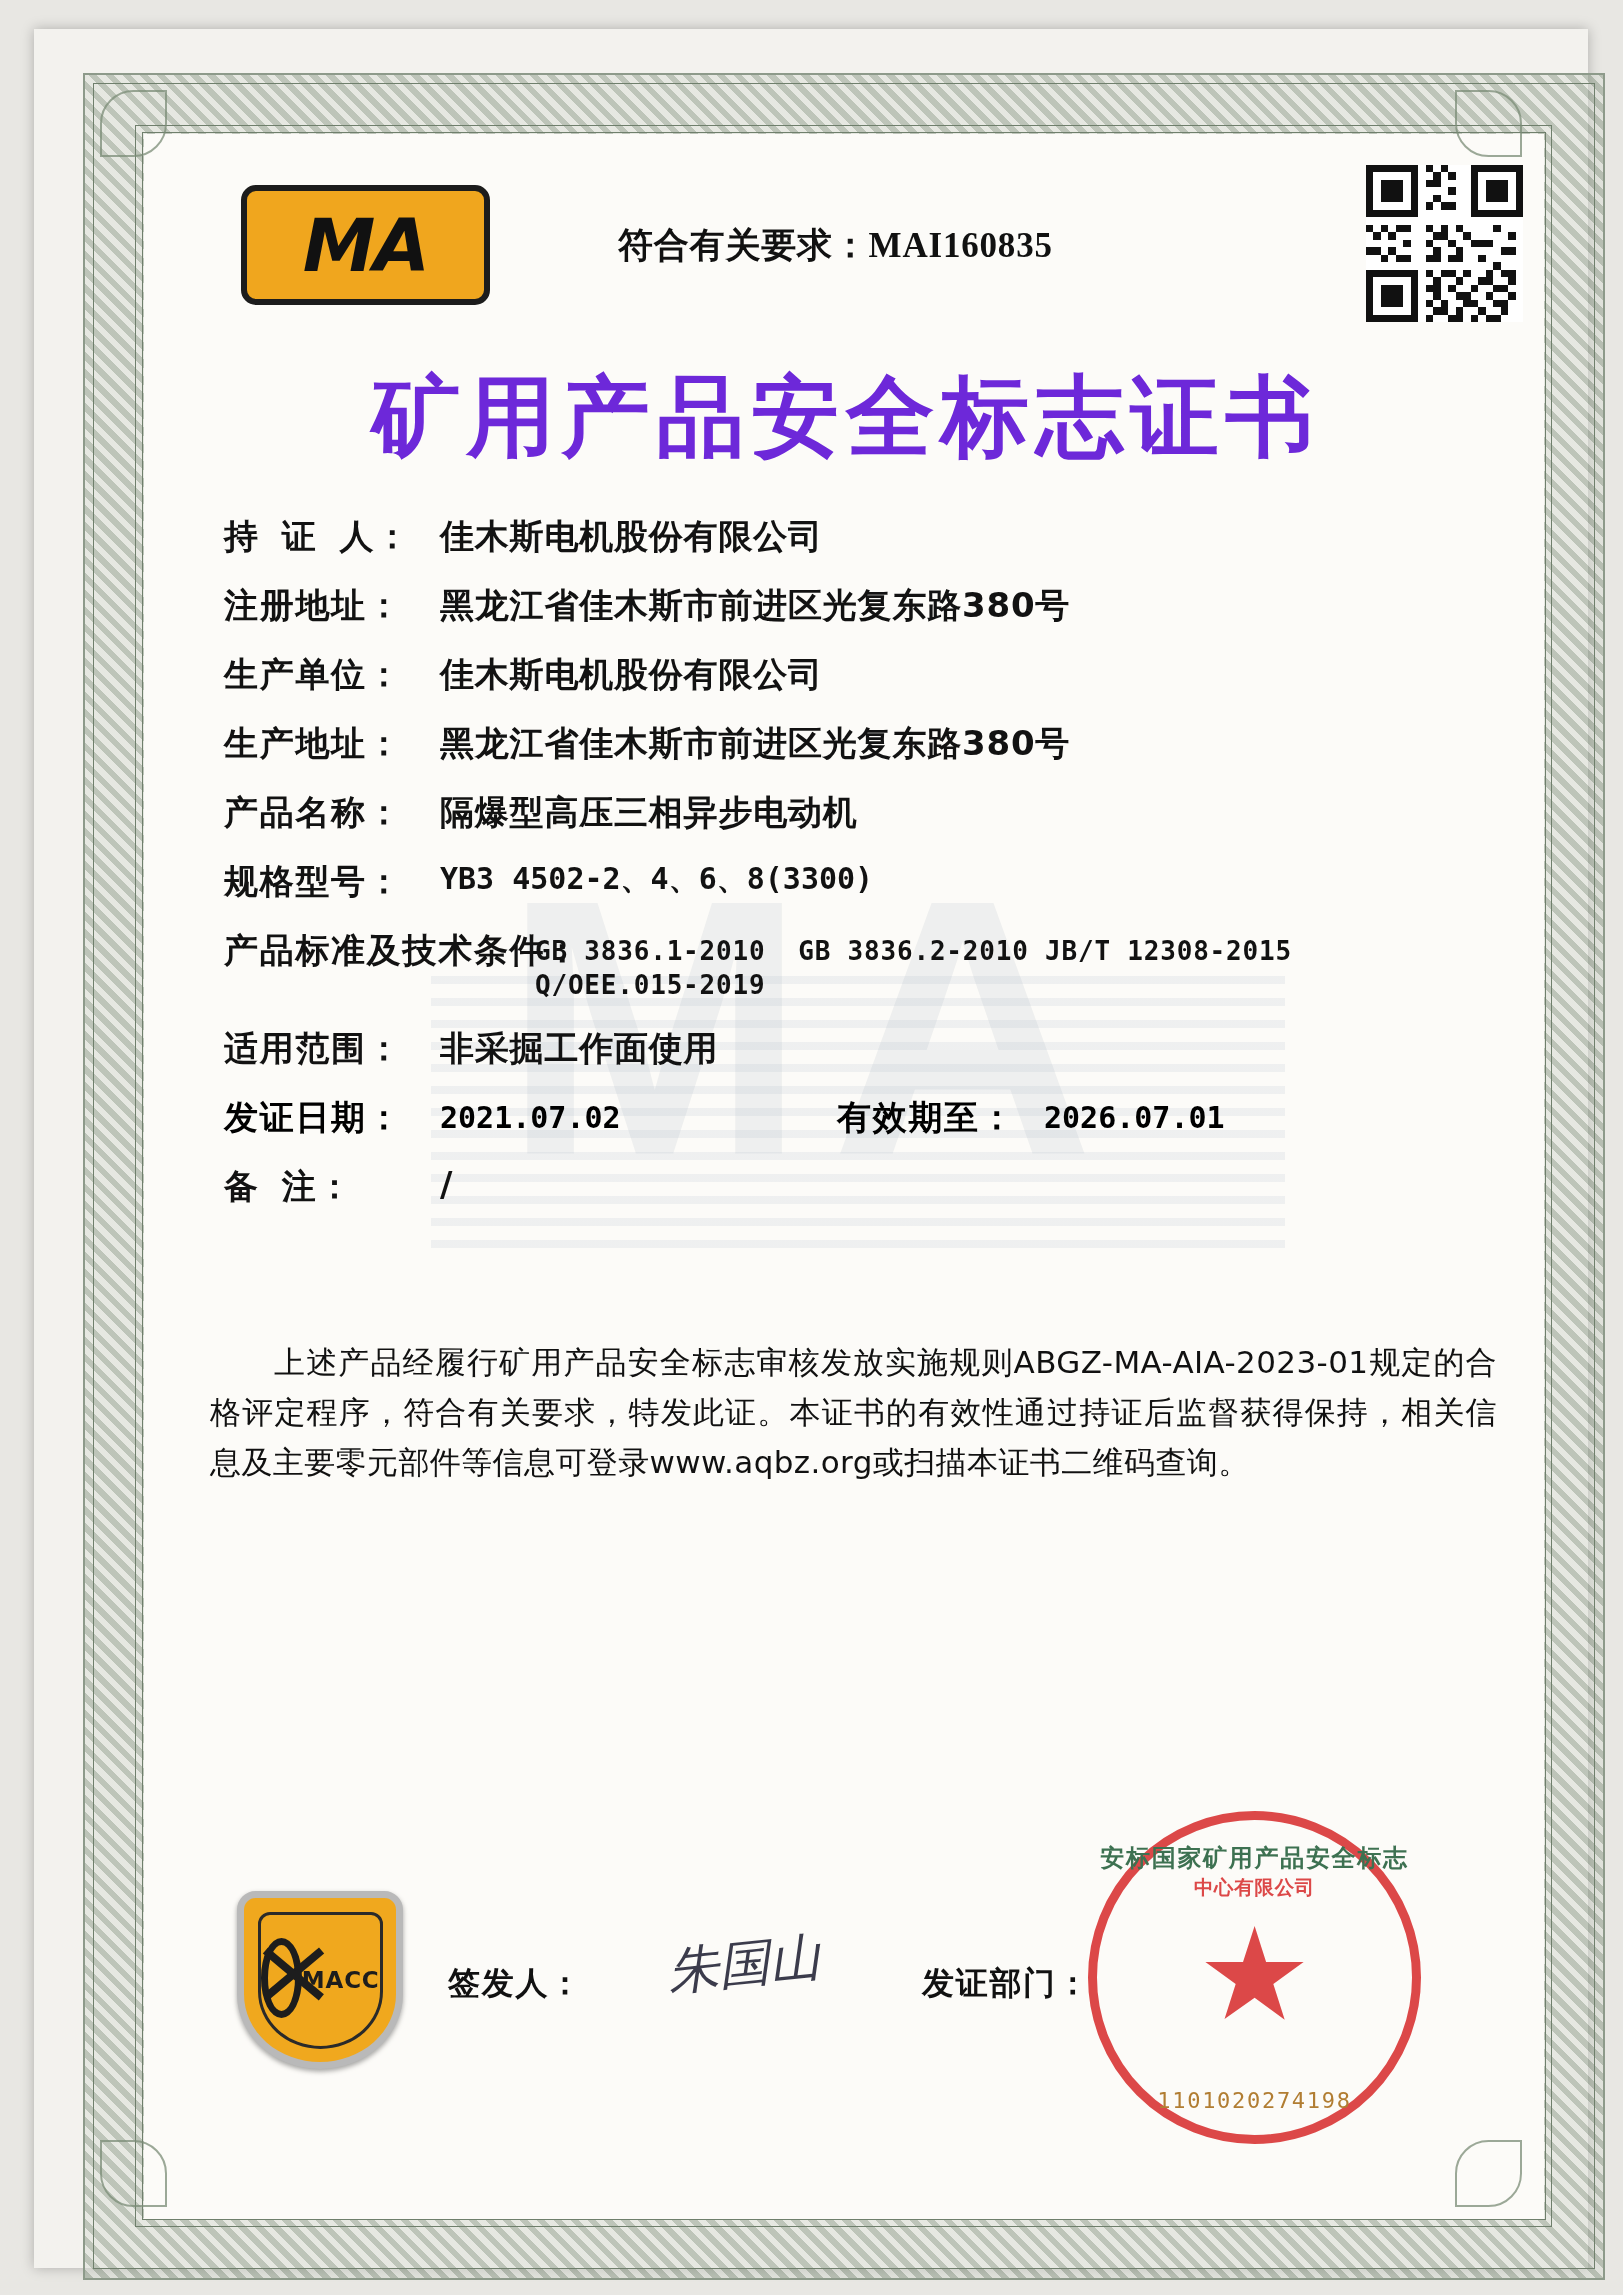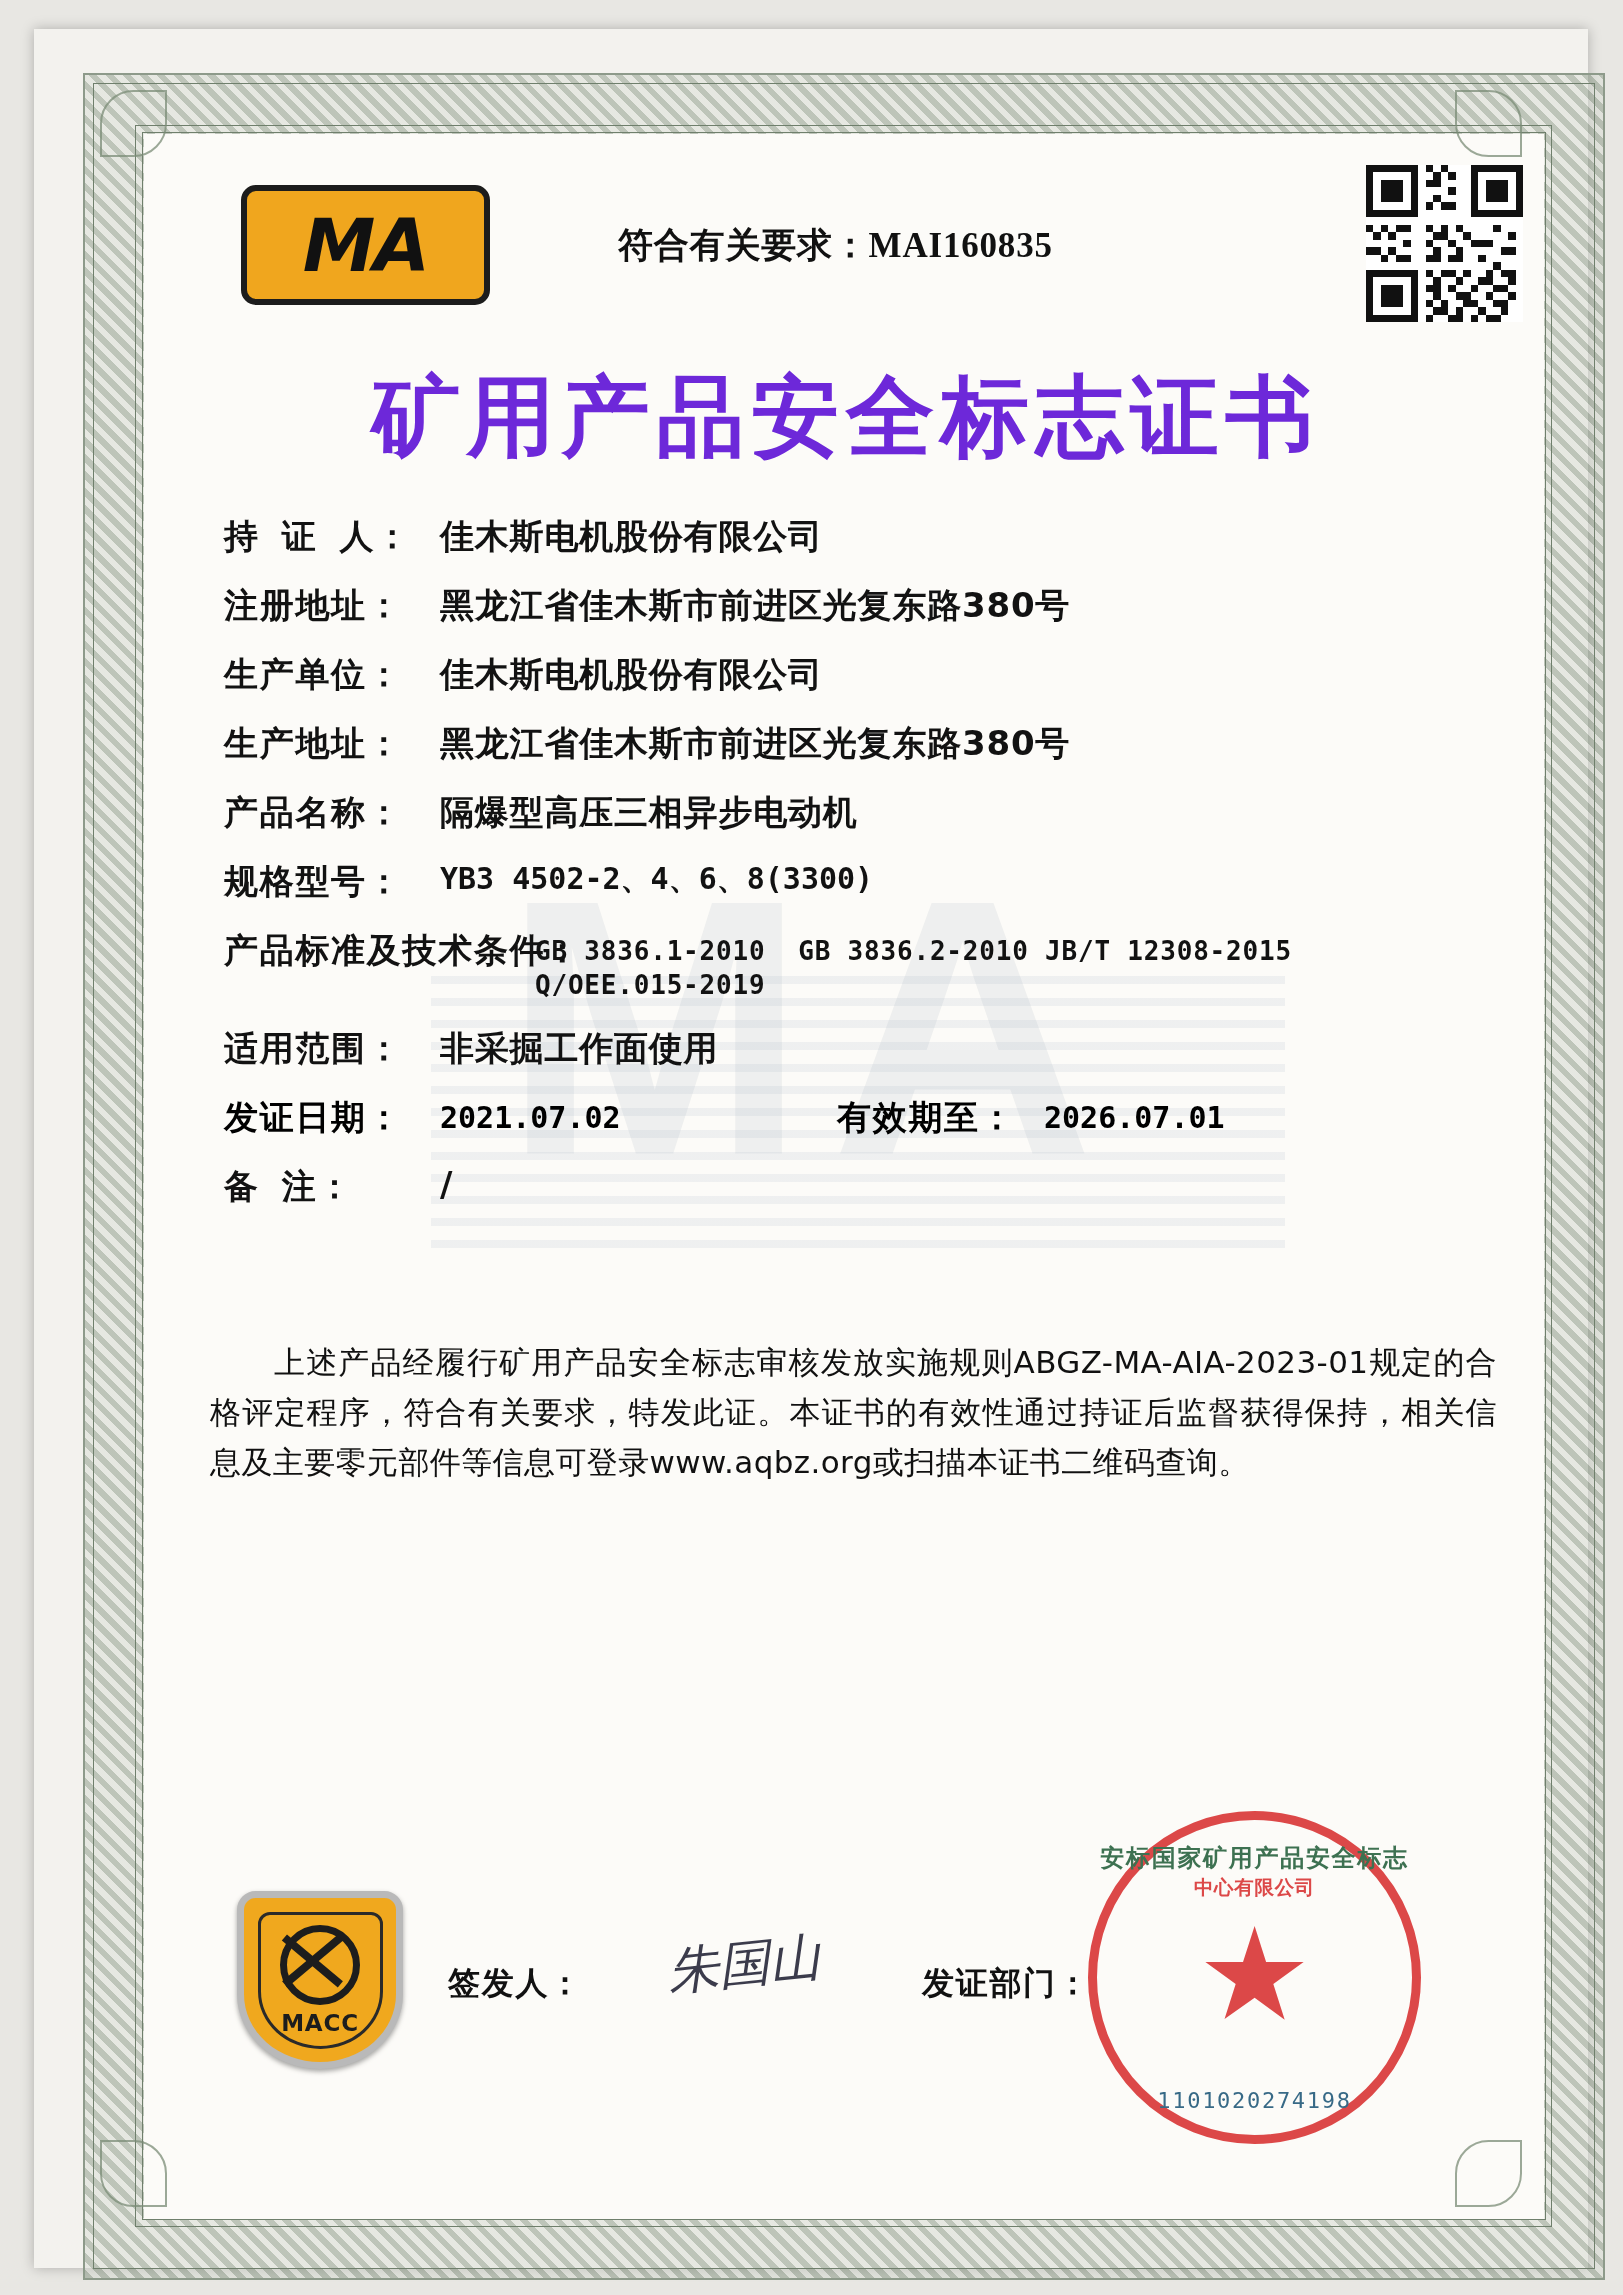--- a/index.html
+++ b/index.html
@@ -275,21 +275,21 @@
     border: 7.6px solid #b9b9b9;
     border-radius: 18.6px 18.6px 50% 50% / 18.6px 18.6px 42% 42%;
     box-shadow: 0 2.5px 5px rgba(0,0,0,.35);
   }
   .shield-inner {
     position: absolute;
     inset: 13.5px;
     border: 3.4px solid #2a2a2a;
     border-radius: 12px 12px 50% 50% / 12px 12px 42% 42%;
     display: flex;
-    flex-direction: column;
+    flex-direction: row;
     align-items: center;
     justify-content: center;
   }
   .shield-inner .gear {
     width: 66px; height: 66px;
     border: 7.6px solid #1d1d1d;
     border-radius: 50%;
     margin-bottom: 5px;
     position: relative;
   }
@@ -370,21 +370,21 @@
     color: #d62222;
     font-size: 112px;
     line-height: 1;
   }
   .seal .seal-bottom {
     position: absolute;
     left: 0;
     right: 0;
     bottom: 22px;
     text-align: center;
-    color: #0c4a6e;
+    color: #a16207;
     font-family: "DejaVu Sans Mono", monospace;
     font-size: 22px;
     letter-spacing: 1.7px;
   }
   .seal .seal-arc {
     position: absolute;
     left: 0; right: 0; top: 22px;
     text-align: center;
     color: #14532d;
     font-family: "DejaVu Sans", sans-serif;

